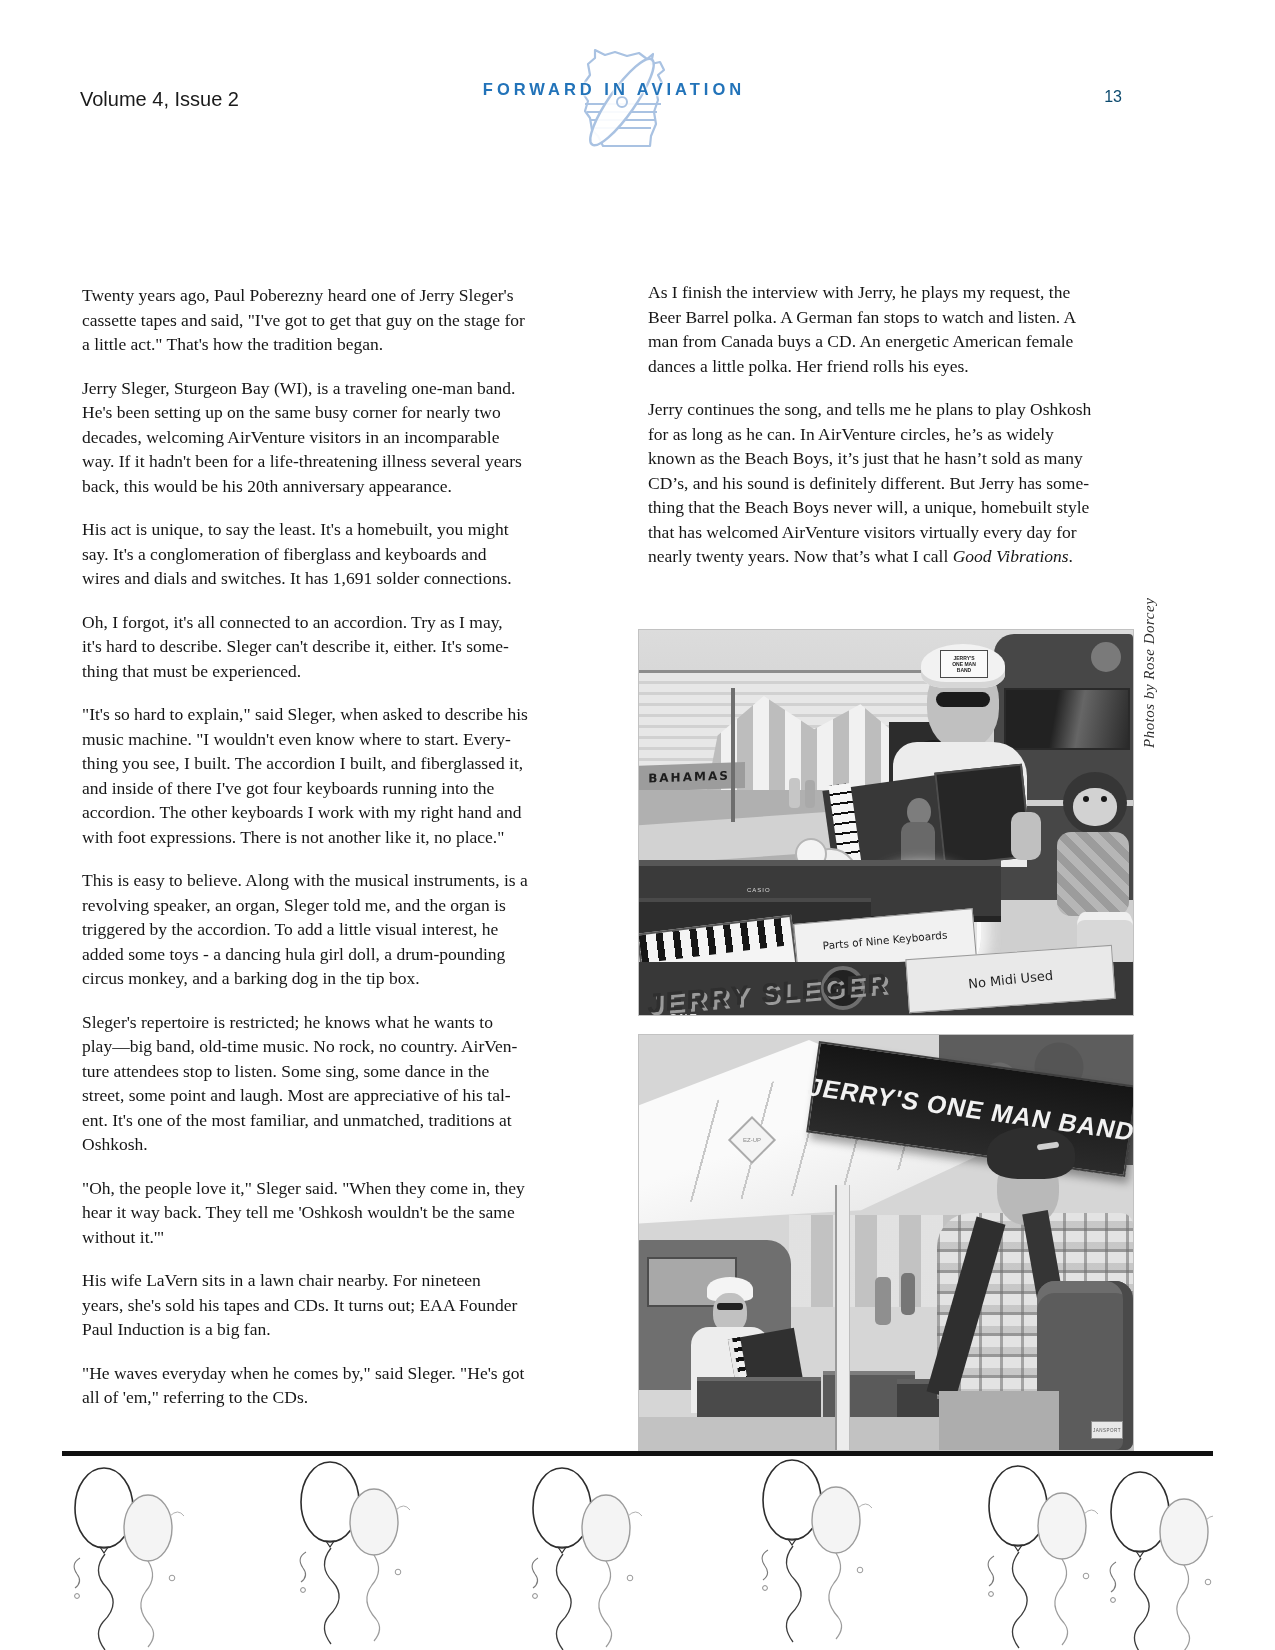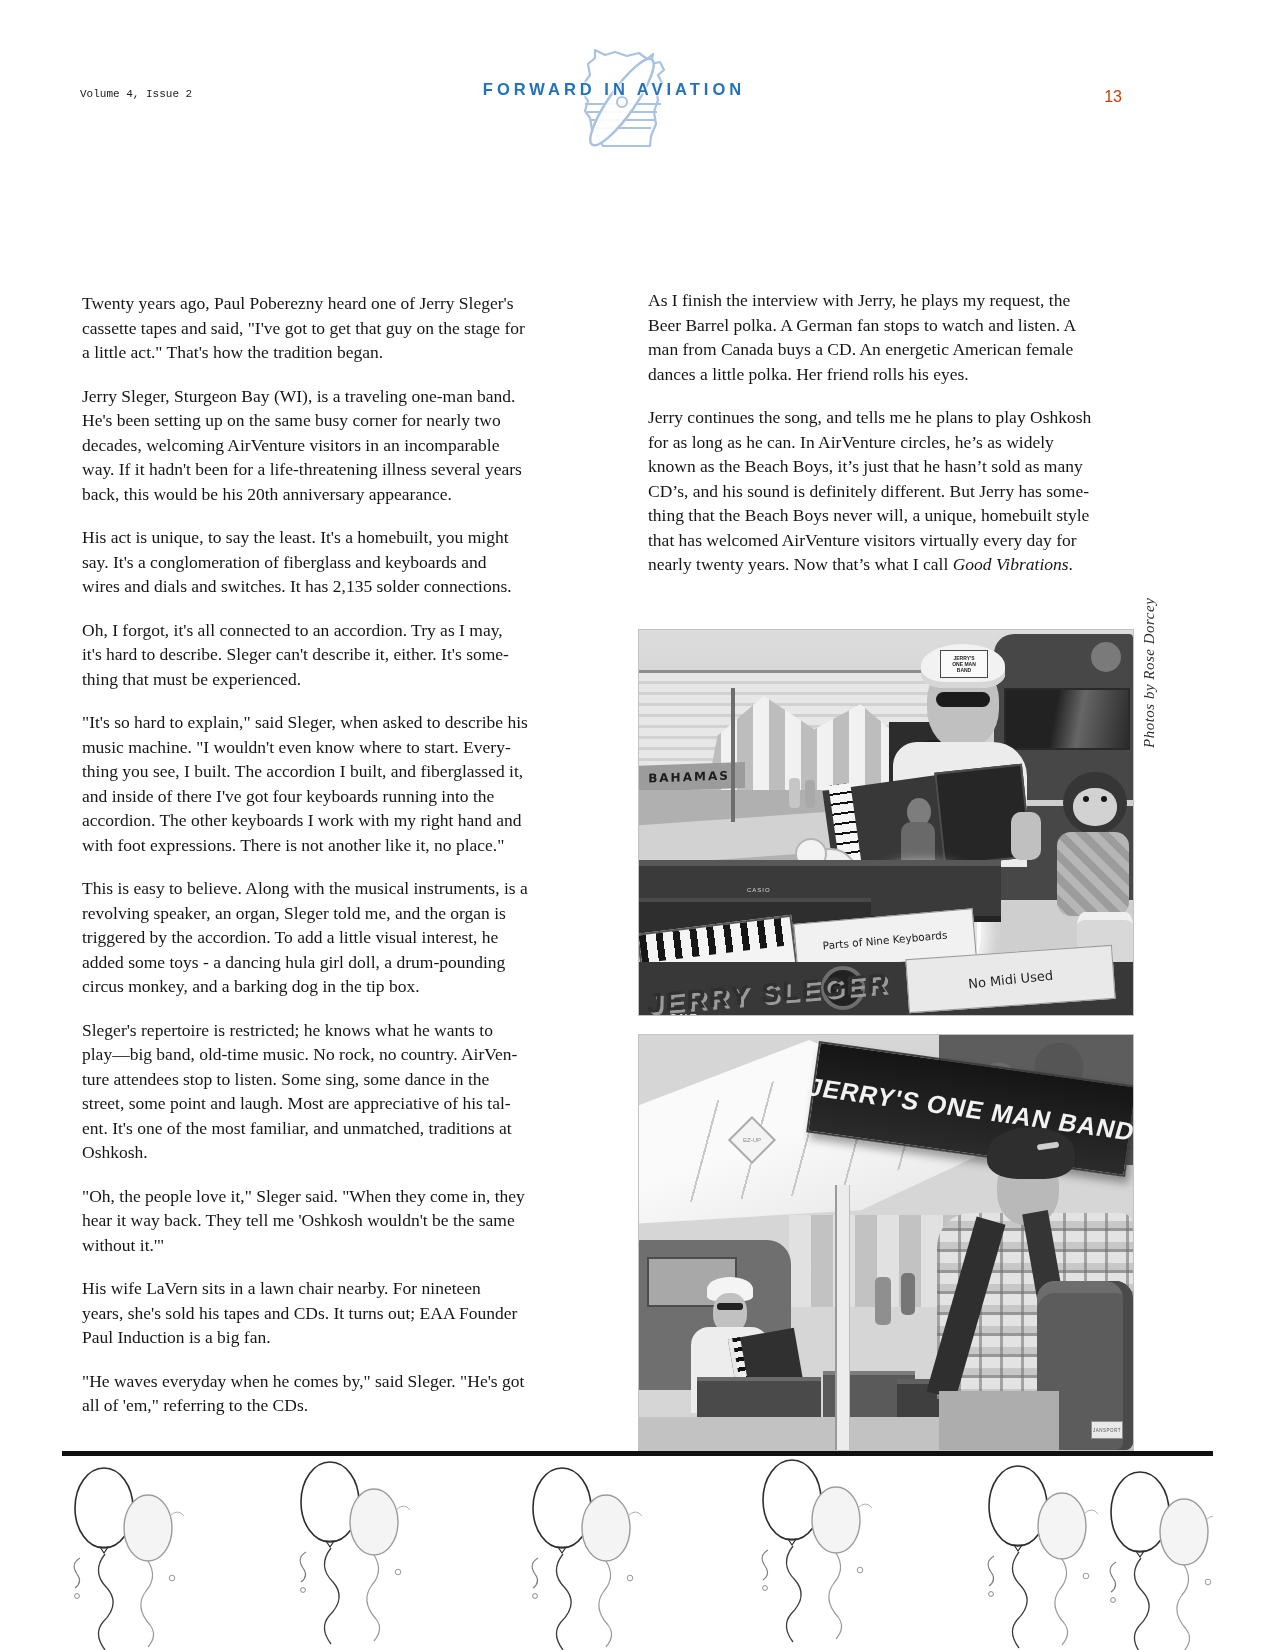--- a/index.html
+++ b/index.html
@@ -1,33 +1,33 @@
 <!DOCTYPE html>
 <html><head>
 <meta charset="utf-8">
 <style>
   html,body{margin:0;padding:0;background:#888;}
   .page{position:relative;width:1275px;height:1650px;background:#ffffff;overflow:hidden;
         font-family:"Liberation Serif",serif;color:#161616;margin:0 auto;}
   .ab{position:absolute;}
   
-  .hdr-issue{left:80px;top:88px;font-family:Liberation Mono, monospace;font-size:11px;color:#1a1a1a;}
-  .hdr-page{left:1080px;top:88px;width:42px;text-align:right;font-family:"Liberation Sans",sans-serif;font-size:16px;color:#c2410c;}
+  .hdr-issue{left:80px;top:88px;font-family:Liberation Sans, sans-serif;font-size:20px;color:#1a1a1a;}
+  .hdr-page{left:1080px;top:88px;width:42px;text-align:right;font-family:"Liberation Sans",sans-serif;font-size:16px;color:#0c4a6e;}
   .logo-wrap{left:565px;top:44px;width:110px;height:112px;}
   .logo-text{left:468px;top:80px;width:292px;text-align:center;font-family:"Liberation Sans",sans-serif;
              font-weight:bold;font-size:16.5px;letter-spacing:4px;color:#2273b9;
              text-shadow:0 0 3px #fff,0 0 3px #fff,0 0 3px #fff;}
   
   .title{left:80px;top:160px;width:900px;font-family:"Liberation Sans",sans-serif;font-weight:bold;
          font-size:44px;letter-spacing:-1px;color:#111;}
   .subtitle{left:80px;top:218px;width:900px;font-family:"Liberation Sans",sans-serif;font-weight:bold;
             font-size:29px;letter-spacing:-0.5px;color:#111;}
   
   .col{font-size:17.5px;line-height:24.5px;}
-  .col p{margin:8px 0 19px 0;white-space:pre-line;}
+  .col p{margin:0 0 19px 0;white-space:pre-line;}
   .col-left{left:82px;top:283px;width:512px;}
   .col-right{left:648px;top:280px;width:492px;}
   .col .em{font-style:italic;}
   
   .ph{position:absolute;overflow:hidden;filter:grayscale(1);background:#cfcfcf;border:1px solid #c2c2c2;}
   .photo1{left:638px;top:629px;width:494px;height:385px;}
   .photo2{left:638px;top:1034px;width:494px;height:415px;}
   .credit{left:1141px;top:748px;width:160px;transform:rotate(-90deg);transform-origin:0 0;
           font-style:italic;font-size:15px;color:#2c2c2c;letter-spacing:0.5px;}
   
@@ -63,21 +63,21 @@
     <p>Twenty years ago, Paul Poberezny heard one of Jerry Sleger's
 cassette tapes and said, "I've got to get that guy on the stage for
 a little act." That's how the tradition began.</p>
     <p>Jerry Sleger, Sturgeon Bay (WI), is a traveling one-man band.
 He's been setting up on the same busy corner for nearly two
 decades, welcoming AirVenture visitors in an incomparable
 way. If it hadn't been for a life-threatening illness several years
 back, this would be his 20th anniversary appearance.</p>
     <p>His act is unique, to say the least. It's a homebuilt, you might
 say. It's a conglomeration of fiberglass and keyboards and
-wires and dials and switches. It has 2,135 solder connections.</p>
+wires and dials and switches. It has 1,691 solder connections.</p>
     <p>Oh, I forgot, it's all connected to an accordion. Try as I may,
 it's hard to describe. Sleger can't describe it, either. It's some-
 thing that must be experienced.</p>
     <p>"It's so hard to explain," said Sleger, when asked to describe his
 music machine. "I wouldn't even know where to start. Every-
 thing you see, I built. The accordion I built, and fiberglassed it,
 and inside of there I've got four keyboards running into the
 accordion. The other keyboards I work with my right hand and
 with foot expressions. There is not another like it, no place."</p>
     <p>This is easy to believe. Along with the musical instruments, is a

